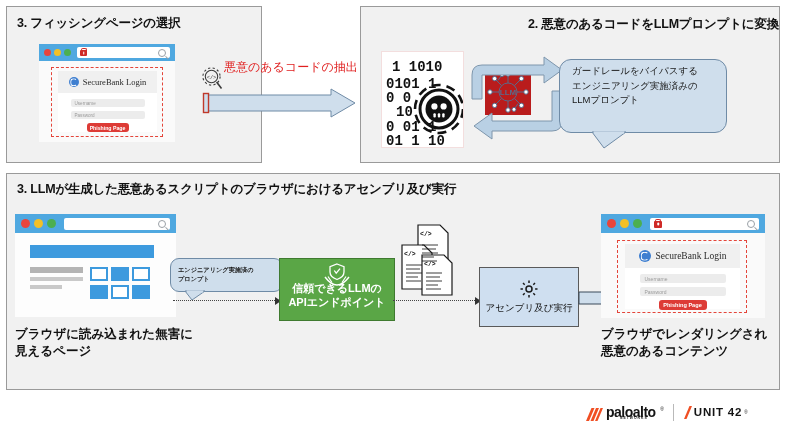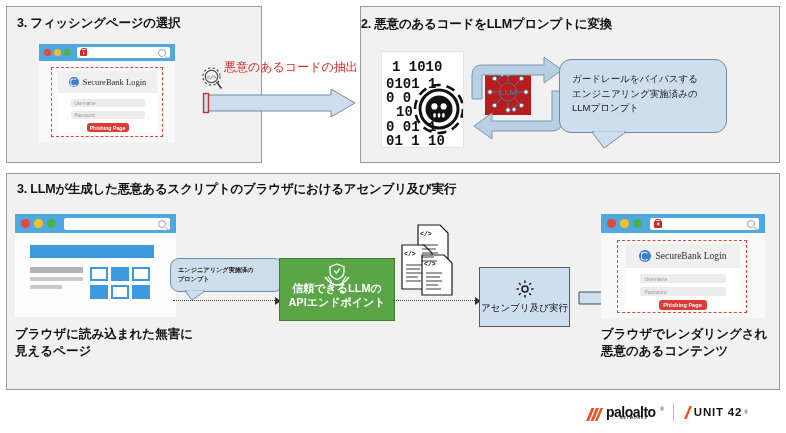--- a/index.html
+++ b/index.html
@@ -21,21 +21,21 @@
   #panel3{left:6px;top:173px;width:774px;height:217px;}
 
   .panel-title{
     position:absolute;
     font-weight:bold;
     color:#111;
     letter-spacing:-0.2px;
     white-space:nowrap;
   }
   #t1{left:10px;top:8px;font-size:12.5px;}
-  #t2{left:0;right:0;top:9px;font-size:12.5px;text-align:left;}
+  #t2{left:0;right:0;top:9px;font-size:12.5px;text-align:right;}
   #t3{left:10px;top:7px;font-size:12.5px;}
 
   
   .browser{position:absolute;background:#fafafa;box-sizing:border-box;}
   .bw-bar{
     position:relative;background:#4fa8e0;display:flex;align-items:center;
     box-sizing:border-box;
   }
   .dot{border-radius:50%;display:inline-block;}
   .d-red{background:#e8453c;}
@@ -212,21 +212,21 @@
 
   <div style="position:absolute;left:105px;top:44px;width:130px;height:100px;">
     <svg viewBox="0 0 130 100" width="130" height="100" aria-hidden="true">
 
       <path d="M6,48 L6,24 Q6,14 16,14 L78,14 L78,6 L96,19 L78,32 L78,24 L16,24 Q16,24 16,24 L16,48 Z" fill="#b9d0e4" stroke="#7e96ac" stroke-width="1"></path>
 
       <path d="M96,40 L96,70 Q96,80 86,80 L26,80 L26,88 L8,75 L26,62 L26,70 L86,70 Q86,70 86,70 L86,40 Z" fill="#b9d0e4" stroke="#7e96ac" stroke-width="1"></path>
     </svg>
   </div>
 
-  <div class="callout" style="left:198px;top:52px;width:168px;height:74px;padding:12px 12px;">
+  <div class="callout" style="left:198px;top:52px;width:168px;height:74px;padding:4px 12px;">
     <div style="font-size:9.5px;line-height:1.55;">ガードレールをバイパスする</div>
     <div style="font-size:9.5px;line-height:1.55;">エンジニアリング実施済みの</div>
     <div style="font-size:9.5px;line-height:1.55;">LLMプロンプト</div>
     <svg style="position:absolute;left:32px;top:72px;" width="34" height="17" aria-hidden="true">
       <polygon points="0,0 34,0 12,16" fill="#cfdeec" stroke="#6f8ba6" stroke-width="1"></polygon>
       <line x1="2" y1="0.5" x2="32" y2="0.5" stroke="#cfdeec" stroke-width="2"></line>
     </svg>
   </div>
 </div>
 
@@ -299,21 +299,21 @@
       <g font-family="Liberation Mono, monospace" font-size="6.5" font-weight="bold" fill="#1a1a1a">
         <text x="22" y="13">&lt;/&gt;</text>
         <text x="6" y="33">&lt;/&gt;</text>
         <text x="26" y="43">&lt;/&gt;</text>
       </g>
     </svg>
   </div>
 
   <div class="dotline" style="left:386px;top:126px;width:82px;"></div>
 
-  <div class="blue-box" style="left:472px;top:93px;width:91px;height:60px;">
+  <div class="blue-box" style="left:472px;top:93px;width:100px;height:60px;">
     <div style="width:20px;height:20px;margin-bottom:3px;">
       <svg viewBox="0 0 20 20" width="20" height="20" aria-hidden="true">
         <g fill="none" stroke="#1a1a1a" stroke-width="1.5">
           <circle cx="10" cy="10" r="3"></circle>
           <path d="M10,1.5 v2.4 M10,16.1 v2.4 M1.5,10 h2.4 M16.1,10 h2.4
                    M4,4 l1.7,1.7 M14.3,14.3 l1.7,1.7 M16,4 l-1.7,1.7 M5.7,14.3 L4,16"></path>
         </g>
       </svg>
     </div>
     <div style="font-size:9.5px;">アセンブリ及び実行</div>

